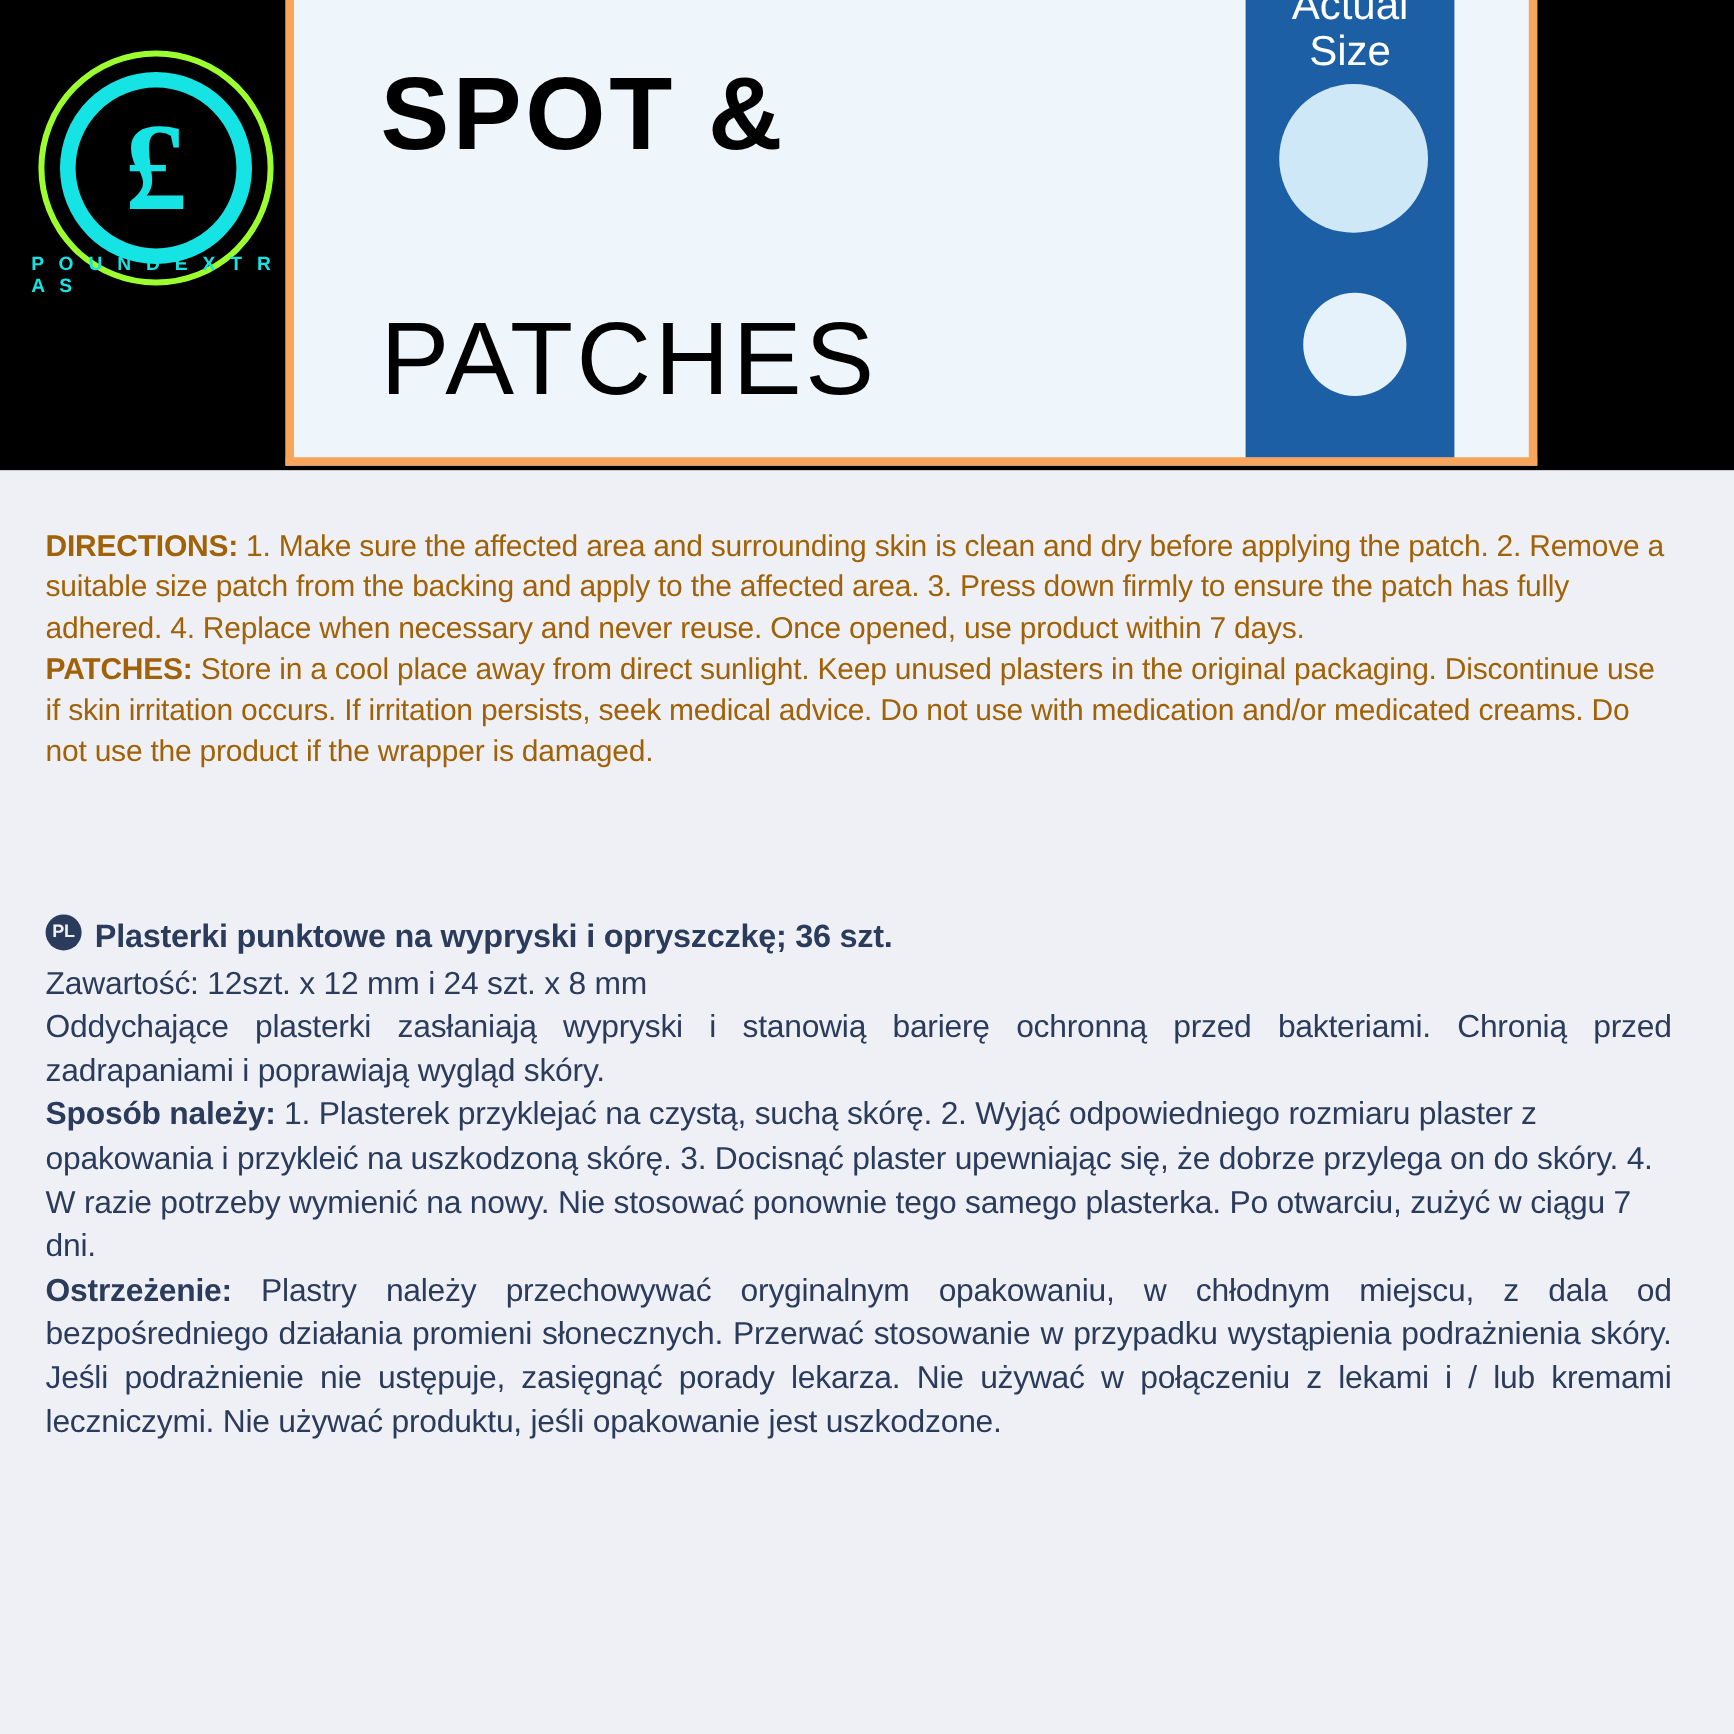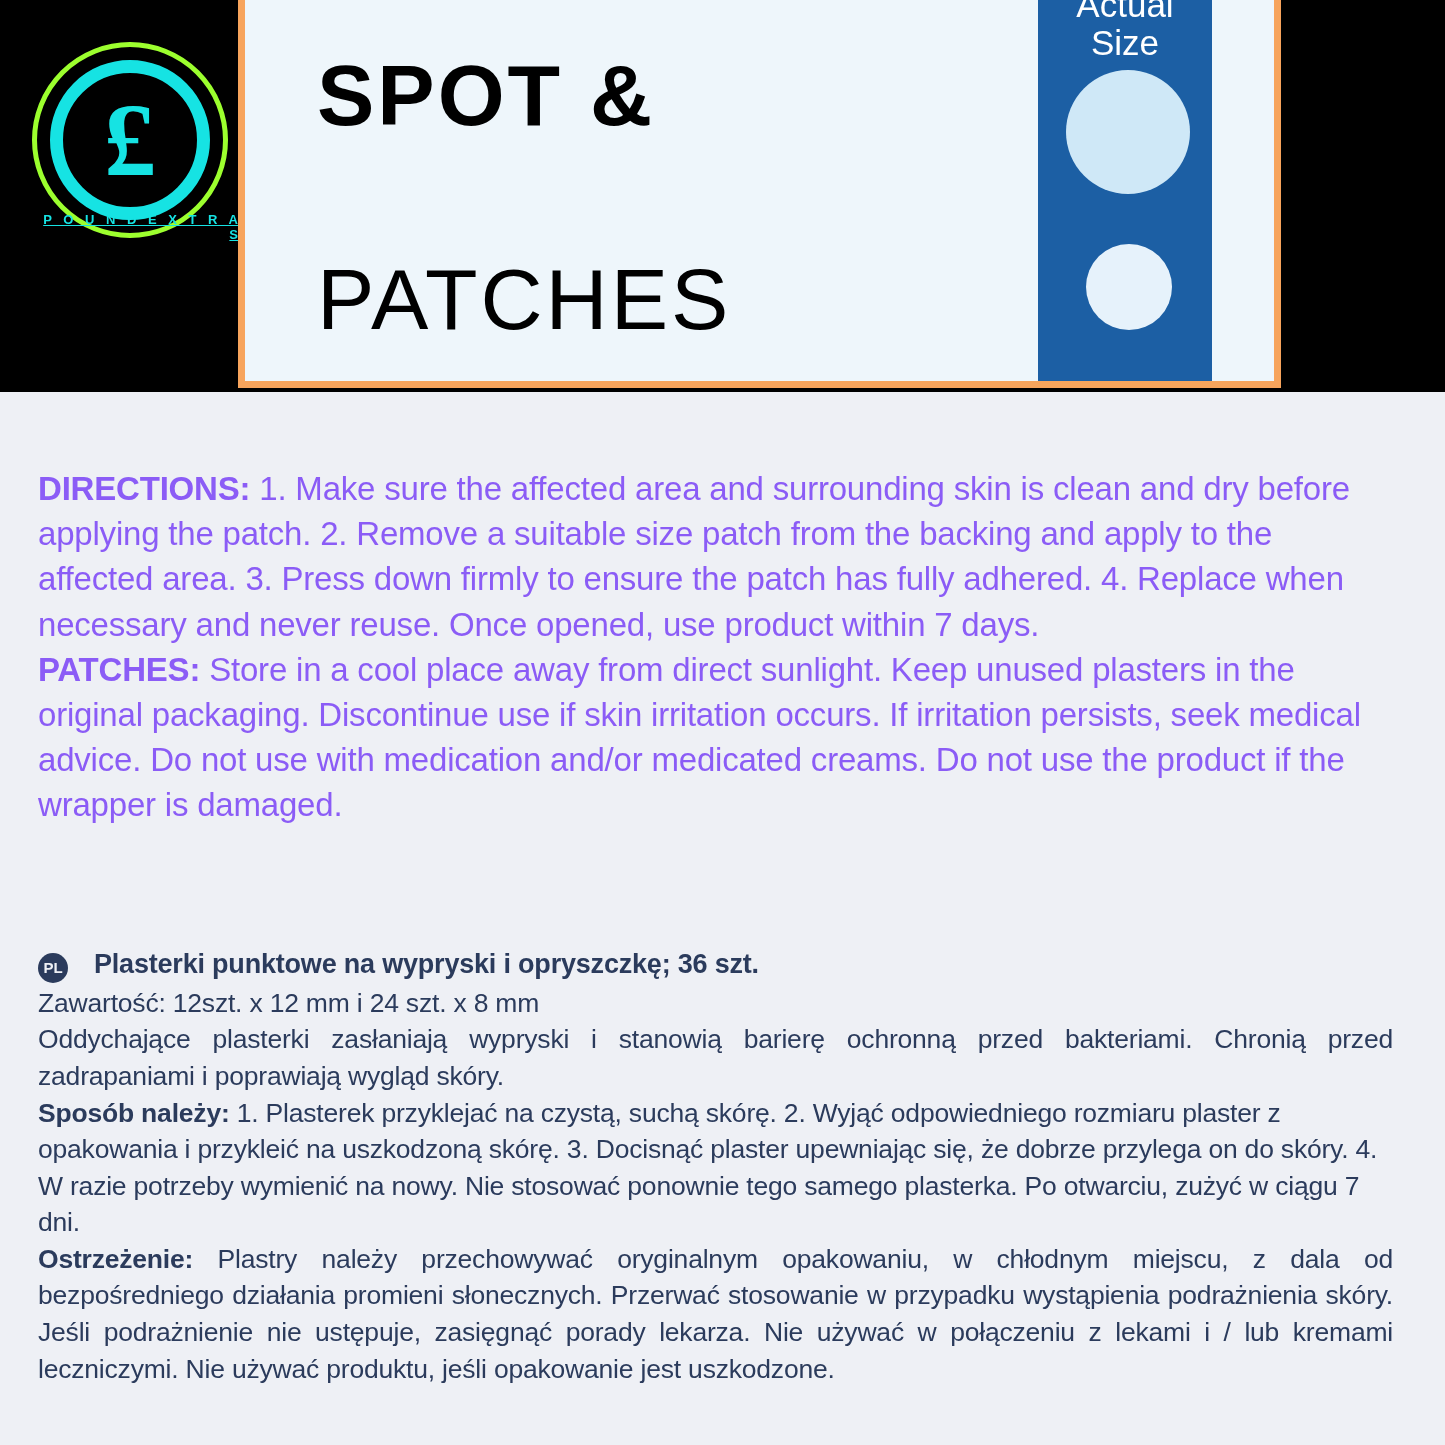--- a/index.html
+++ b/index.html
@@ -51,26 +51,25 @@
     font-family: "Liberation Serif", serif;
     font-weight: bold;
     font-size: 104px;
     line-height: 1;
     letter-spacing: 0;
   }
   .logo-sub {
     position: absolute;
     left: 0; top: 176px;
     width: 216px;
-    text-align: right;
+    text-align: left;
     color: #16e3e3;
-    font-size: 13px;
+    font-size: 16px;
     letter-spacing: 4px;
     font-weight: bold;
-    text-decoration: underline;
   }
 
   .pack {
     position: absolute;
     left: 238px; top: 0px;
     width: 1043px; height: 388px;
     background: #eef6fb;
     border-left: 7px solid #f7a45c;
     border-right: 7px solid #f7a45c;
     border-bottom: 7px solid #f7a45c;
@@ -132,39 +131,38 @@
 
   
   .content {
     position: absolute;
     left: 0; top: 392px;
     width: 1445px; height: 1053px;
     background: #eef0f5;
     padding: 46px 52px 0 38px;
   }
   .en-block {
-    color: #8b5cf6;
-    font-size: 33px;
+    color: #a16207;
+    font-size: 25px;
     line-height: 1.37;
     letter-spacing: -0.2px;
-    margin-top: 28px;
   }
   .en-block p { margin: 0; }
   .lbl { font-weight: bold; }
   .spacer { height: 118px; }
 
   .pl-block {
     color: #2b3b5c;
     font-size: 26.5px;
     line-height: 1.38;
     letter-spacing: -0.2px;
   }
   .pl-block p { margin: 0; }
   .pl-head {
-    display: flex; align-items: flex-end; gap: 26px;
+    display: flex; align-items: flex-start; gap: 11px;
     font-weight: bold;
     font-size: 27px;
     margin-bottom: 2px;
   }
   .pl-badge {
     display: inline-flex;
     align-items: center; justify-content: center;
     width: 30px; height: 30px;
     border-radius: 50%;
     background: #2b3b5c;

